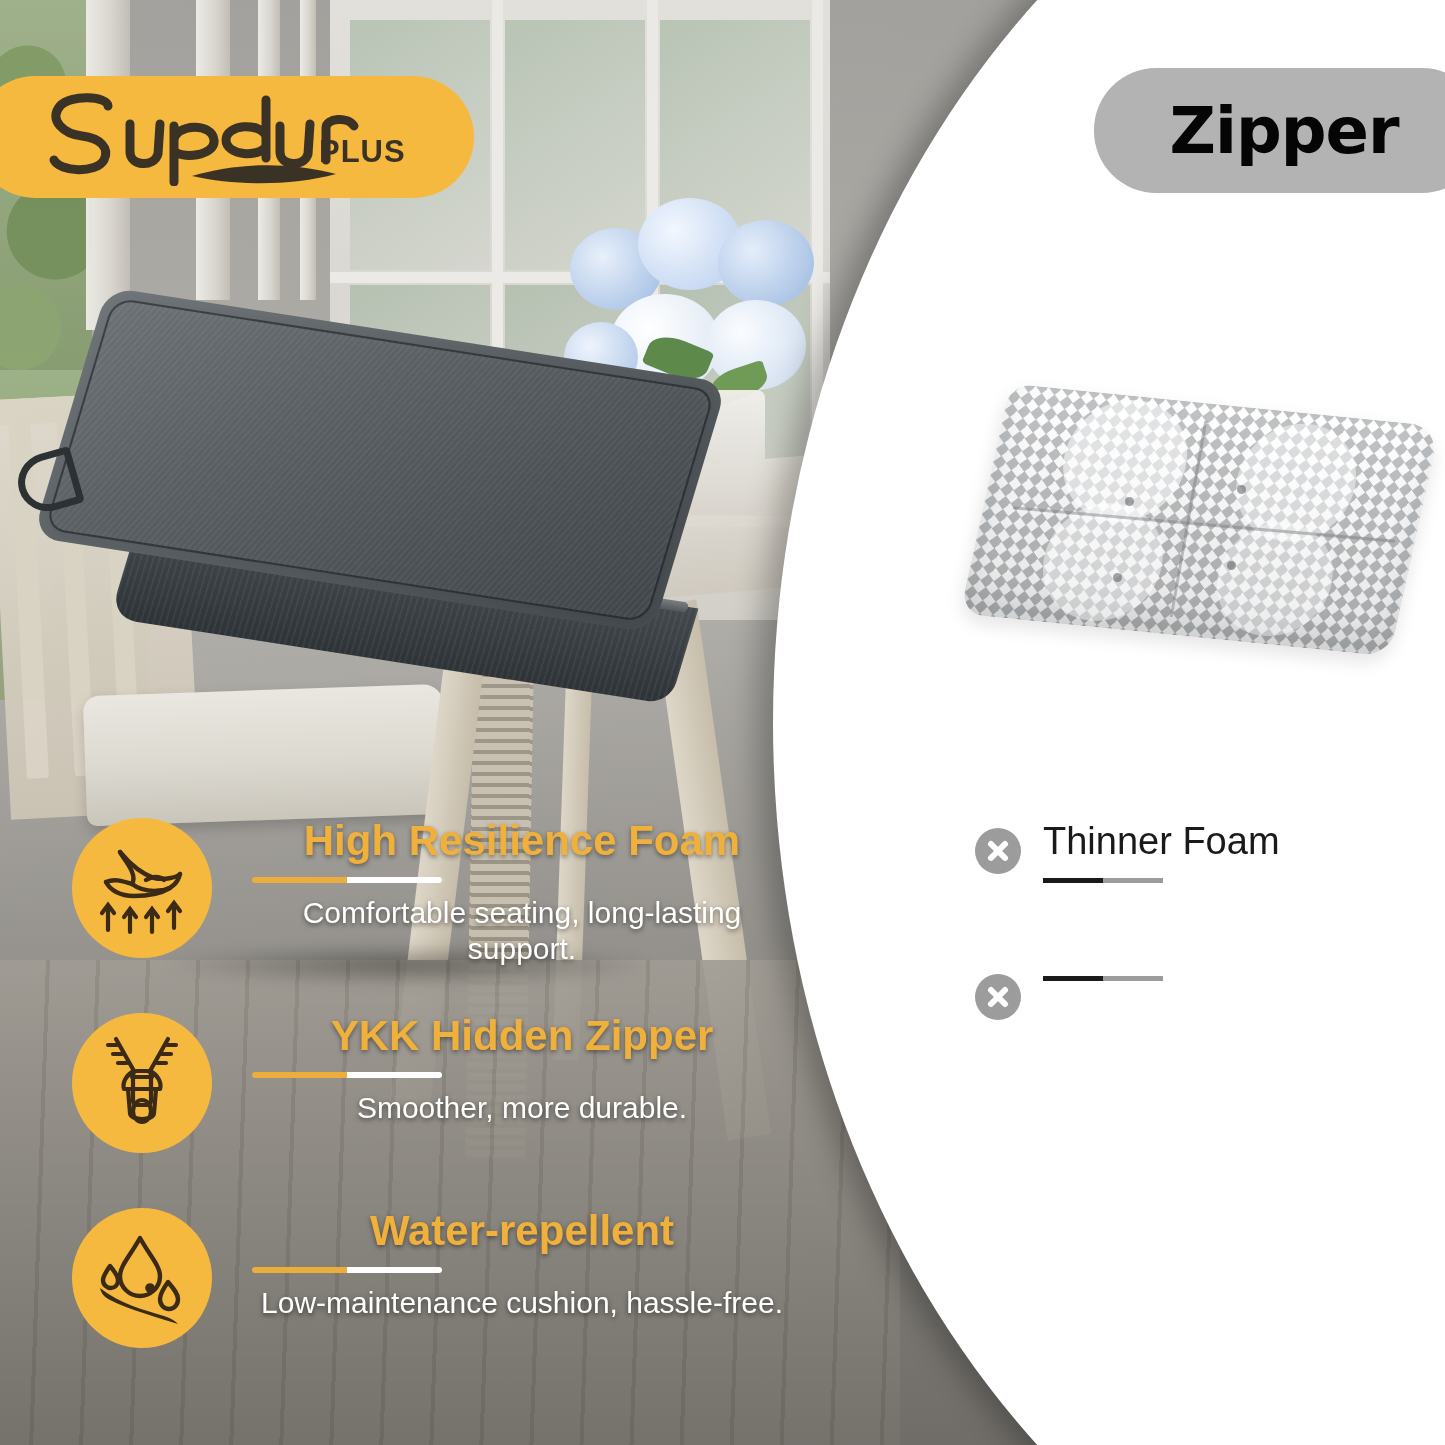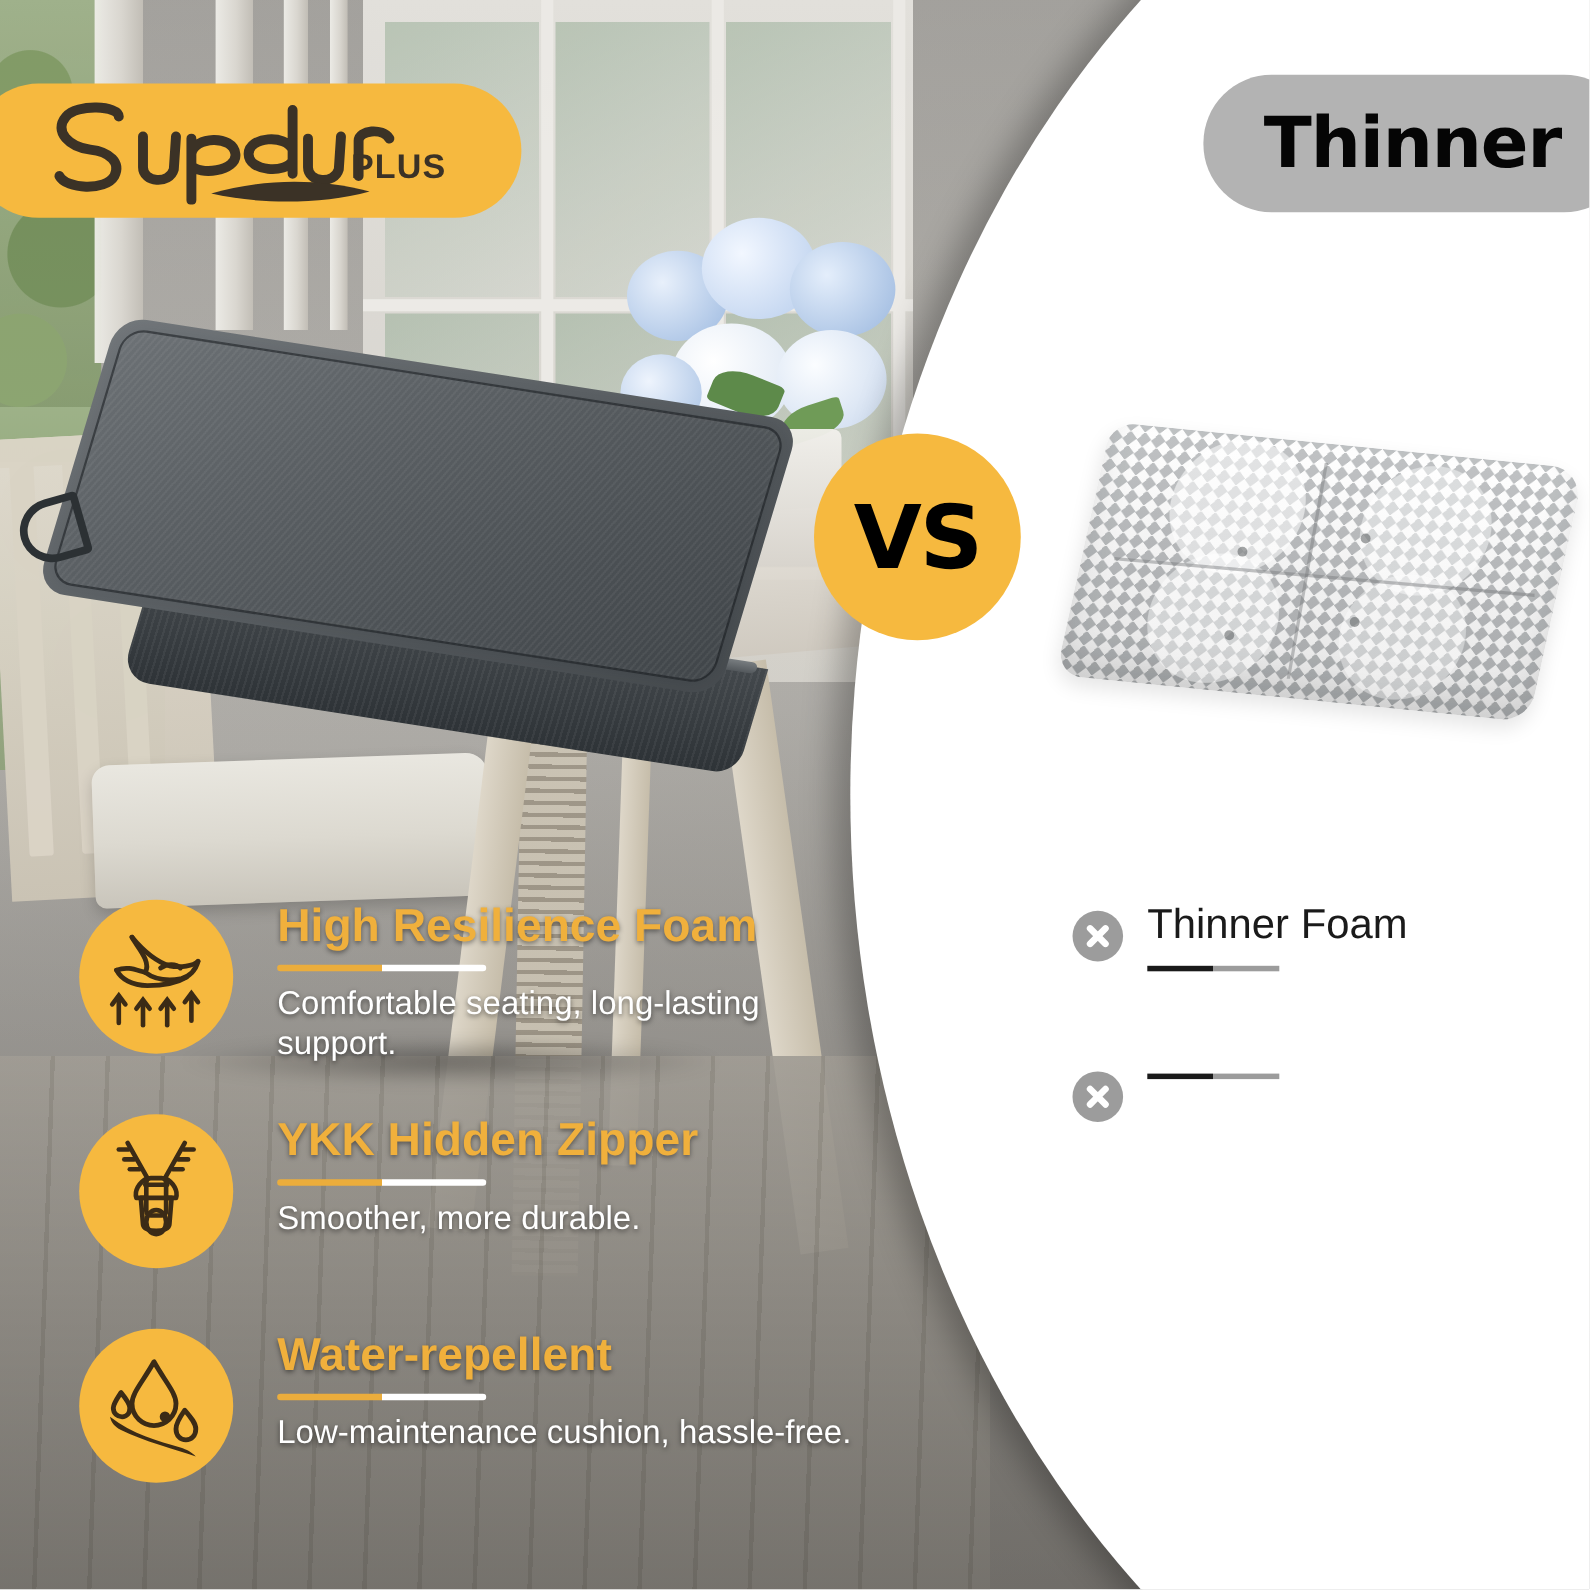--- a/index.html
+++ b/index.html
@@ -164,21 +164,21 @@
       radial-gradient(circle at 30% 72%, rgba(255,255,255,.45) 0 58px, transparent 59px),
       radial-gradient(circle at 70% 72%, rgba(255,255,255,.40) 0 56px, transparent 57px),
       linear-gradient(180deg, rgba(255,255,255,.10), rgba(0,0,0,.10));
   }
   .cc-tuft { position:absolute; width:9px; height:9px; border-radius:50%;
              background:rgba(90,92,94,.55); }
   .cc-seam { position:absolute; background:rgba(120,122,124,.45); }
 
   
   .features { position:absolute; left:72px; top:812px; width:720px; z-index:7; }
-  .feature { position:relative; height:195px; }
+  .feature { position:relative; height:195px;text-align:center; }
   .f-icon {
     position:absolute; left:0; top:6px; width:140px; height:140px;
     background:#F6B93F; border-radius:50%; display:flex; align-items:center; justify-content:center;
   }
   .f-body { position:absolute; left:180px; top:6px; width:540px; }
   .f-title {
     font-size:42px; font-weight:700; color:#F0B03C; line-height:1.08;
     text-shadow:0 2px 5px rgba(0,0,0,.45);
     font-family:"Liberation Sans", sans-serif;
   }
@@ -294,26 +294,23 @@
         <path d="M246 36 L246 62 C246 76, 270 78, 274 64 L276 34"></path>
 
         <path d="M292 70 L292 38 C292 28, 314 26, 320 36"></path>
       </g>
       <path d="M158 86 C206 72, 256 72, 302 84 C258 96, 202 96, 158 86 Z" fill="#3B3226"></path>
     </svg>
     <span class="logo-plus">PLUS</span>
   </div>
 
   <div class="others-badge">
-    <span>Thinner</span>
-  </div>
-
-  <div class="vs-circle">
-    <span>VS</span>
-  </div>
+    <span>Zipper</span>
+  </div>
+
 
   <div class="features">
 
     <div class="feature">
       <div class="f-icon">
         <svg width="104" height="104" viewBox="0 0 104 104">
           <g fill="none" stroke="#3B2B16" stroke-width="4.4" stroke-linecap="round" stroke-linejoin="round">
             <path d="M16 46 C26 42, 34 46, 42 48 C48 38, 34 24, 30 16"></path>
             <path d="M30 16 C40 28, 52 38, 64 42 C74 44, 86 42, 90 38"></path>
             <path d="M42 48 C50 54, 62 56, 74 54 C82 52, 88 46, 90 38"></path>

